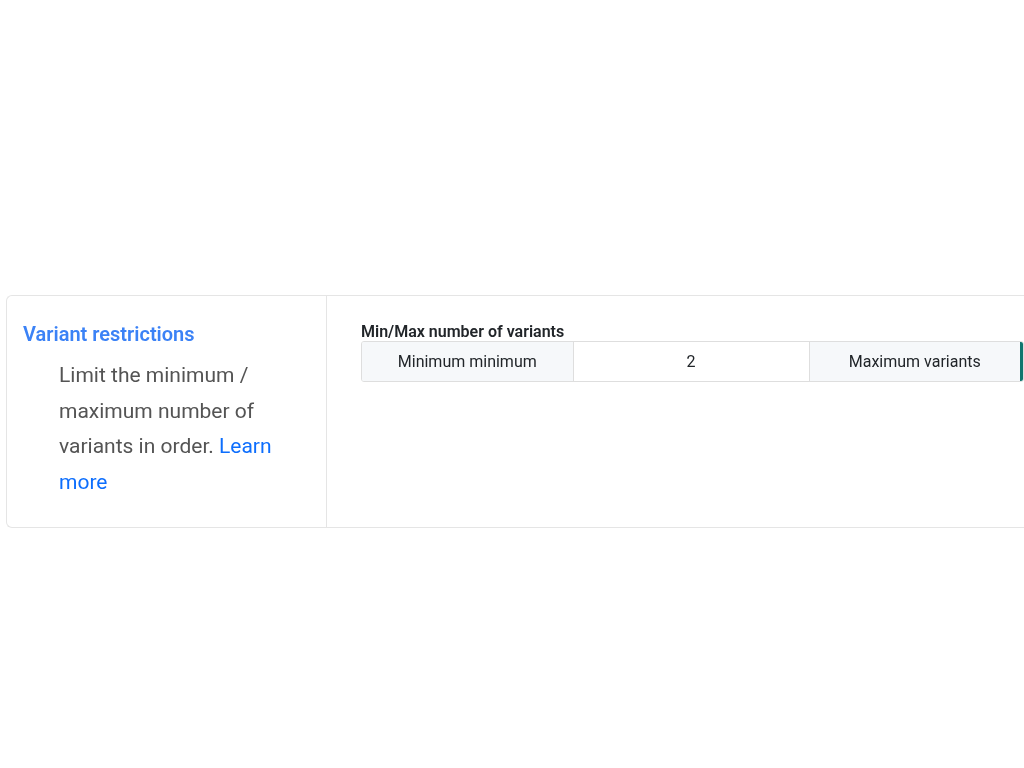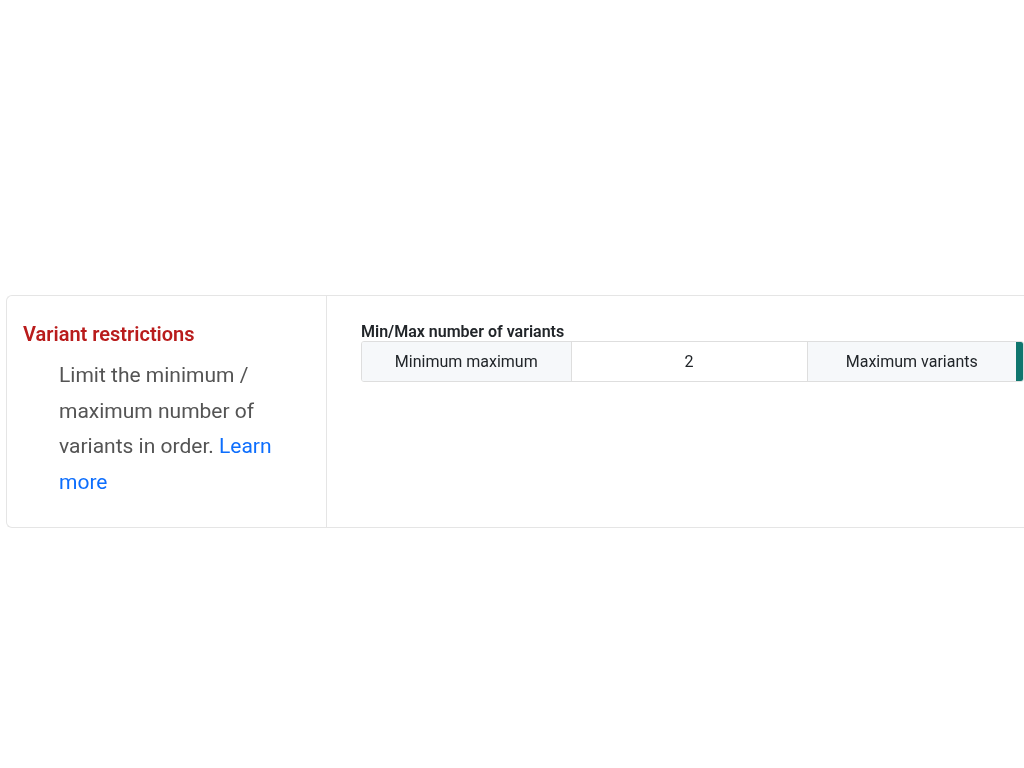--- a/index.html
+++ b/index.html
@@ -28,21 +28,21 @@
       background: #fff;
     }
     .card-left {
       width: 320px;
       padding: 26px 22px 26px 16px;
       border-right: 1px solid #e5e5e5;
     }
     .card-left-title {
       font-size: 20px;
       font-weight: 600;
-      color: #b91c1c;
+      color: #3b82f6;
       margin-bottom: 12px;
     }
     .card-left-desc {
       font-size: 21px;
       color: #545454;
       line-height: 1.7;
       margin-left: 36px;
     }
     .learn-more {
       color: #0d6efd;
@@ -81,34 +81,34 @@
       color: #212529;
       text-align: center;
       background: #fff;
       outline: none;
       font-family: inherit;
     }
     .variant-input:not(:last-child) {
       border-right: 1px solid #dedede;
     }
     .variant-label:nth-child(3) {
-      border-right: 7px solid #0f766e;
+      border-right: 3px solid #0f766e;
     }
   </style>
 </head>
 <body>
 
 <div class="card">
   <div class="card-left">
     <div class="card-left-title">Variant restrictions</div>
     <div class="card-left-desc">
       <span>Limit the minimum / maximum number of variants in order. </span><a class="learn-more">Learn more</a>
     </div>
   </div>
   <div class="card-right">
     <div class="card-right-title">Min/Max number of variants</div>
     <div class="variant-row">
-      <div class="variant-label">Minimum maximum</div>
+      <div class="variant-label">Minimum minimum</div>
       <input class="variant-input" type="text" value="2" style="">
       <div class="variant-label">Maximum variants</div>
     </div>
   </div>
 </div>
 
 </body></html>

